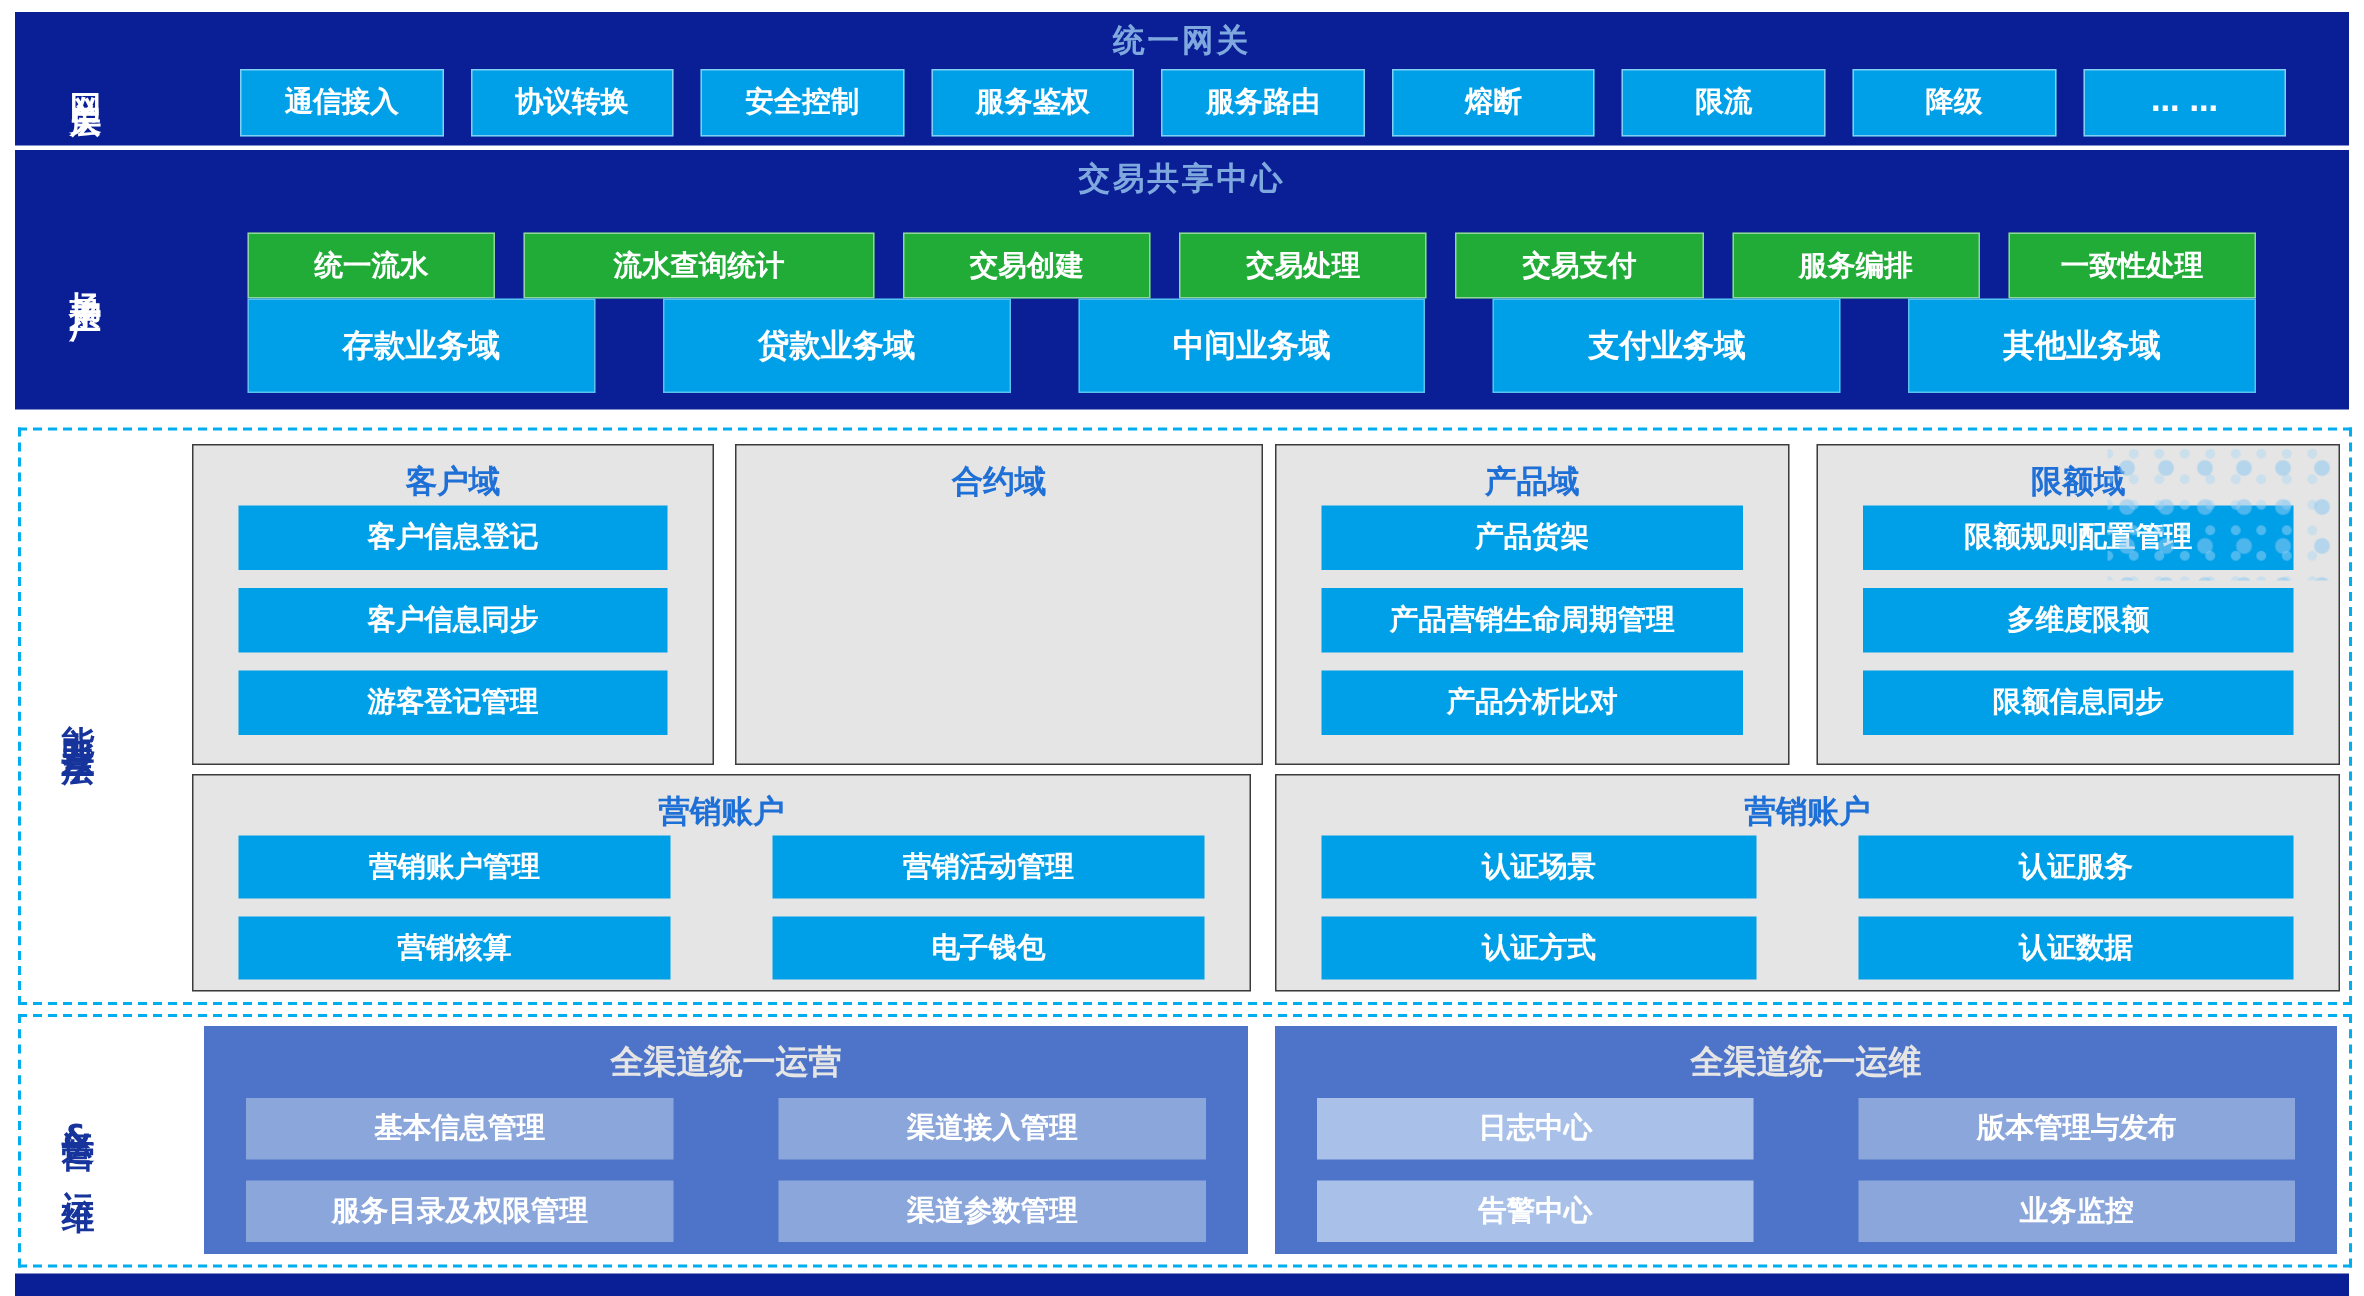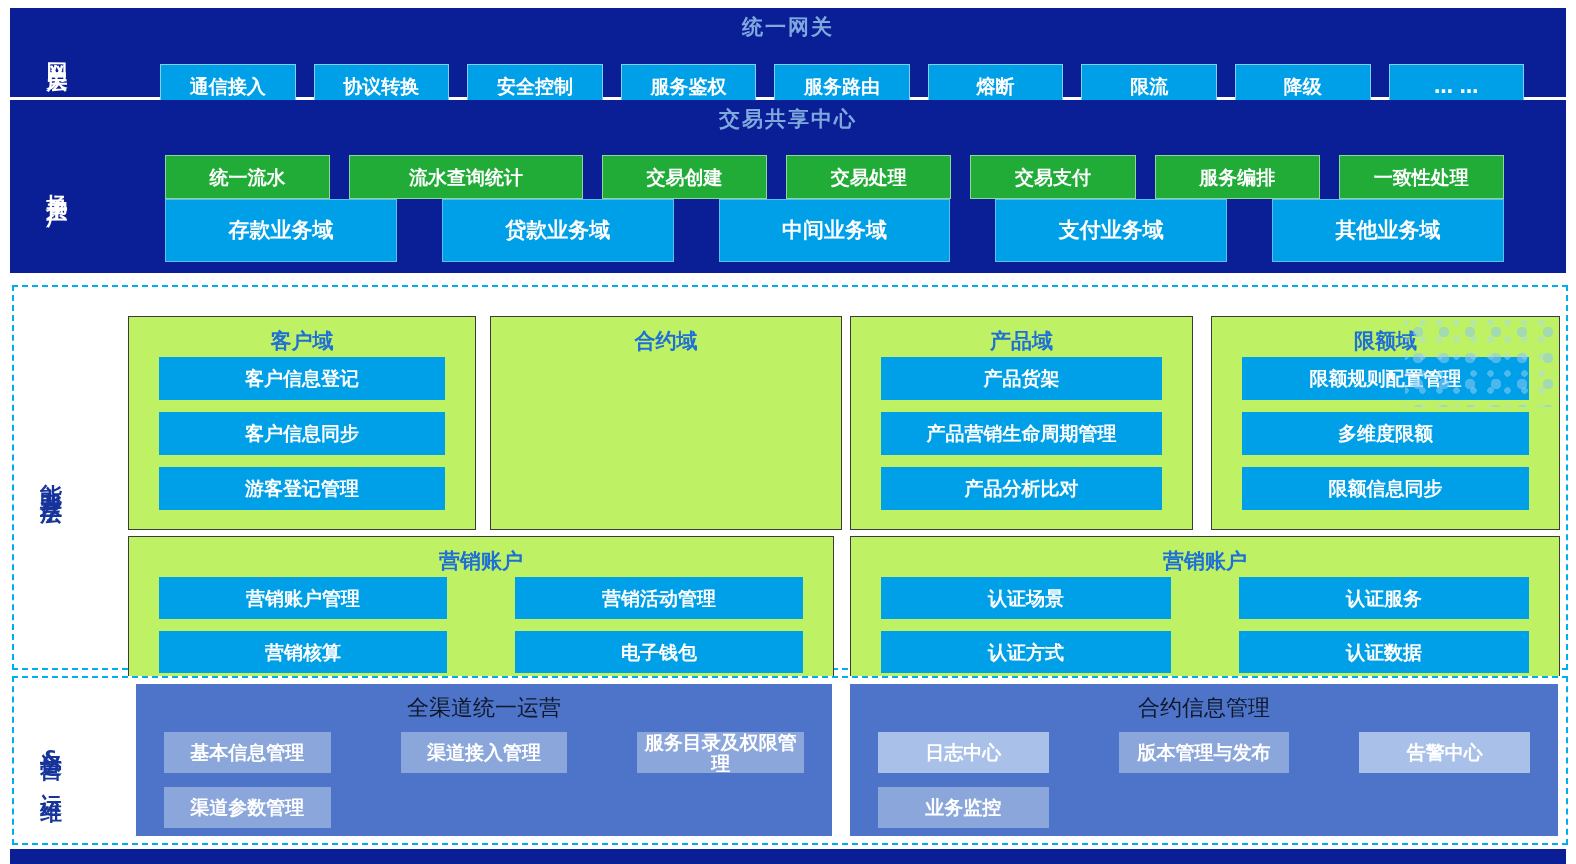--- a/index.html
+++ b/index.html
@@ -27,49 +27,49 @@
 
   .vlabel { position:absolute; top:50%; transform:translateY(-50%); writing-mode:vertical-rl; text-orientation:upright;
             font-weight:bold; font-size:21px; letter-spacing:5px; line-height:1; white-space:nowrap; }
   .vlabel.white { color:#ffffff; left:36px; }
   .vlabel.blue  { color:var(--side-label-blue); left:26px; font-size:22px; }
 
   .band-title { position:absolute; top:5px; left:0; right:0; text-align:center; color:var(--band-title-blue);
                 font-weight:bold; font-size:21px; letter-spacing:2px; }
 
   .row { position:absolute; display:flex; }
-  .gw-row     { left:150px; right:42px; top:56px; height:45px; gap:18px; }
+  .gw-row     { left:150px; right:42px; top:38px; height:45px; gap:18px; }
   .green-row  { left:155px; right:62px; top:39px; height:44px; gap:19px;margin-top:16px; }
   .domain-row { left:155px; right:62px; top:99px; height:63px; gap:45px; }
 
   .btn { flex:1; display:flex; align-items:center; justify-content:center; color:#fff; font-weight:bold;
          font-size:19px; text-align:center; line-height:1.1; }
   .btn.blue   { background:var(--bright-blue); border:1px solid rgba(255,255,255,.5); }
   .btn.green  { background:var(--green);       border:1px solid rgba(255,255,255,.5); }
   .btn.wide   { flex:1.42; }
   .btn.domain { background:var(--bright-blue); font-size:21px; border:1px solid rgba(255,255,255,.35); }
 
-  .group { position:absolute; background:#bef264; border:1px solid #3c3c3c;margin-top:20px; }
+  .group { position:absolute; background:#e5e5e5; border:1px solid #3c3c3c; }
   .group-title { height:40px; padding-top:10px; box-sizing:border-box; text-align:center;
                  color:var(--group-title-blue); font-weight:bold; font-size:21px; }
   .stack { padding:0 30px; display:flex; flex-direction:column; gap:12px; }
   .btn.cap { flex:none; height:43px; background:var(--bright-blue); }
   .grid2 { padding:0 30px; display:grid; grid-template-columns:1fr 1fr; column-gap:68px; row-gap:12px; }
   .grid2 .btn.cap { height:42px; }
 
   .dots { position:absolute; right:4px; top:2px; width:150px; height:88px; pointer-events:none;
     background-image:
       radial-gradient(circle, rgba(140,200,240,.55) 5px, transparent 5.5px),
       radial-gradient(circle, rgba(170,215,245,.45) 3px, transparent 3.5px);
     background-size:26px 26px, 17px 17px;
     background-position:0 0, 9px 12px; }
 
   .ops-block { position:absolute; top:6px; height:152px; background:var(--ops-block-bg); }
-  .ops-title { padding:9px 0; text-align:center; color:#0f172a; font-weight:normal; font-size:22px; }
-  .ops-grid  { padding:0 28px; display:grid; grid-template-columns:1fr 1fr 1fr; column-gap:70px; row-gap:14px; }
+  .ops-title { padding:9px 0; text-align:center; color:#e5e5e5; font-weight:bold; font-size:22px; }
+  .ops-grid  { padding:0 28px; display:grid; grid-template-columns:1fr 1fr; column-gap:70px; row-gap:14px; }
   .btn.ops    { height:41px; background:var(--ops-button-bg); }
   .btn.ops.lt { background:var(--ops-button-light); }
 </style>
 </head>
 <body>
 
 <div class="canvas">
 
   <section class="band band-gateway">
     <div class="vlabel white">网关层</div>
@@ -171,21 +171,21 @@
       <div class="ops-title">全渠道统一运营</div>
       <div class="ops-grid">
         <div class="btn ops">基本信息管理</div>
         <div class="btn ops">渠道接入管理</div>
         <div class="btn ops">服务目录及权限管理</div>
         <div class="btn ops">渠道参数管理</div>
       </div>
     </div>
 
     <div class="ops-block" style="left:836px;width:708px">
-      <div class="ops-title">合约信息管理</div>
+      <div class="ops-title">全渠道统一运维</div>
       <div class="ops-grid">
         <div class="btn ops lt">日志中心</div>
         <div class="btn ops">版本管理与发布</div>
         <div class="btn ops lt">告警中心</div>
         <div class="btn ops">业务监控</div>
       </div>
     </div>
   </section>
 
   <div class="bottom-bar"></div>

